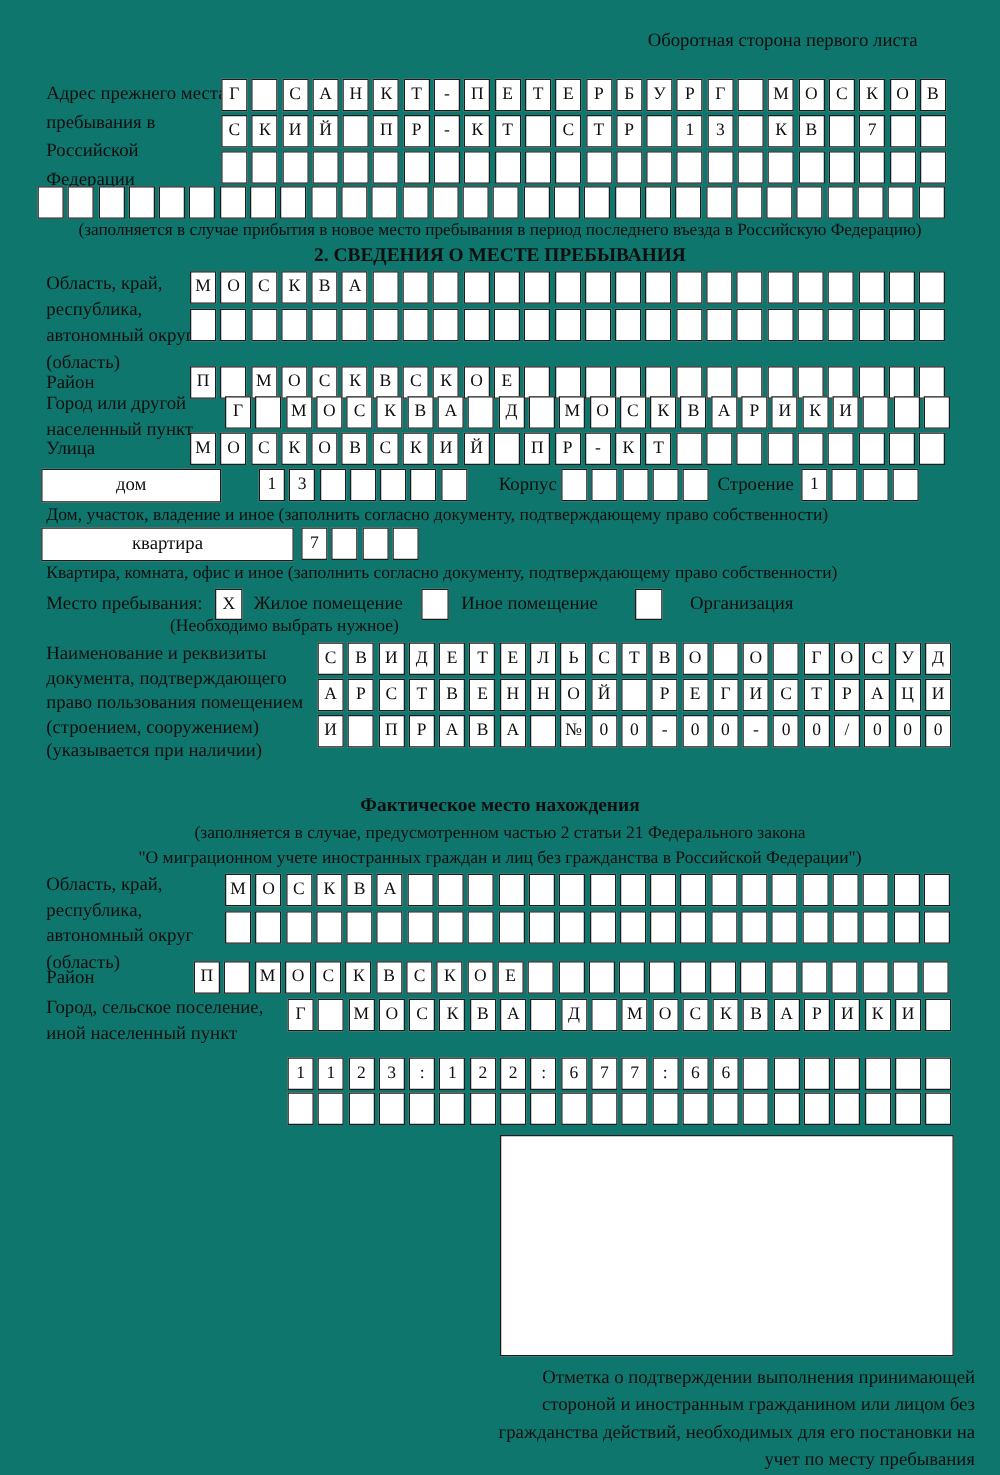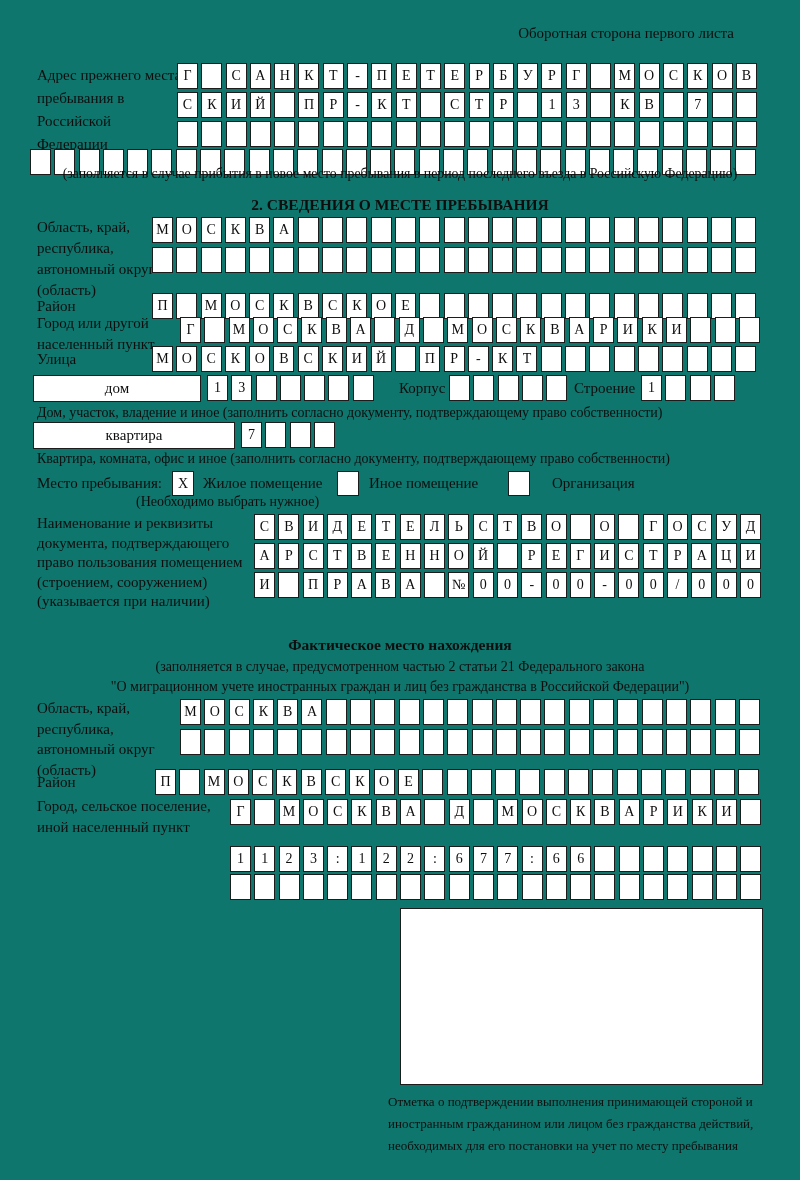--- a/index.html
+++ b/index.html
@@ -152,21 +152,21 @@
       <div class="cell"></div>
       <div class="cell"></div>
       <div class="cell"></div>
       <div class="cell"></div>
       <div class="cell"></div>
       <div class="cell"></div>
       <div class="cell"></div>
       <div class="cell"></div>
       <div class="cell"></div>
     </div>
-  <div class="note center" style="top:166px;font-size:13.8px;">(заполняется в случае прибытия в новое место пребывания в период последнего въезда в Российскую Федерацию)</div>
+  <div class="note center" style="top:176px;font-size:13.8px;">(заполняется в случае прибытия в новое место пребывания в период последнего въезда в Российскую Федерацию)</div>
 
   <div class="title center" style="top:196px;">2. СВЕДЕНИЯ О МЕСТЕ ПРЕБЫВАНИЯ</div>
 
   <div class="lbl" style="left:37px;top:217px;width:120px;">Область, край, республика, автономный округ (область)</div>
   <div class="cellrow" style="left:152px;top:217px;">
       <div class="cell">М</div>
       <div class="cell">О</div>
       <div class="cell">С</div>
       <div class="cell">К</div>
       <div class="cell">В</div>
@@ -298,21 +298,21 @@
       <div class="cell"></div>
       <div class="cell"></div>
       <div class="cell"></div>
       <div class="cell"></div>
       <div class="cell"></div>
       <div class="cell"></div>
       <div class="cell"></div>
       <div class="cell"></div>
     </div>
 
-  <div class="wordbox" style="left:33px;top:375px;width:168px;">дом</div>
+  <div class="wordbox" style="left:33px;top:375px;width:144px;">дом</div>
   <div class="cellrow" style="left:207px;top:375px;">
       <div class="cell">1</div>
       <div class="cell">3</div>
       <div class="cell"></div>
       <div class="cell"></div>
       <div class="cell"></div>
       <div class="cell"></div>
       <div class="cell"></div>
     </div>
   <div class="lbl" style="left:399px;top:378px;">Корпус</div>
@@ -583,15 +583,15 @@
       <div class="cell"></div>
       <div class="cell"></div>
       <div class="cell"></div>
       <div class="cell"></div>
       <div class="cell"></div>
       <div class="cell"></div>
       <div class="cell"></div>
     </div>
 
   <div class="bigbox" style="left:400px;top:908px;width:363px;height:177px;"></div>
-  <div class="abs" style="left:388px;top:1091px;width:392px;text-align:left;font-size:13px;line-height:22px;">Отметка о подтверждении выполнения принимающей стороной и иностранным гражданином или лицом без гражданства действий, необходимых для его постановки на учет по месту пребывания</div>
+  <div class="abs" style="left:388px;top:1091px;width:392px;text-align:right;font-size:15px;line-height:22px;">Отметка о подтверждении выполнения принимающей стороной и иностранным гражданином или лицом без гражданства действий, необходимых для его постановки на учет по месту пребывания</div>
 
 </div>
 
 </body></html>

